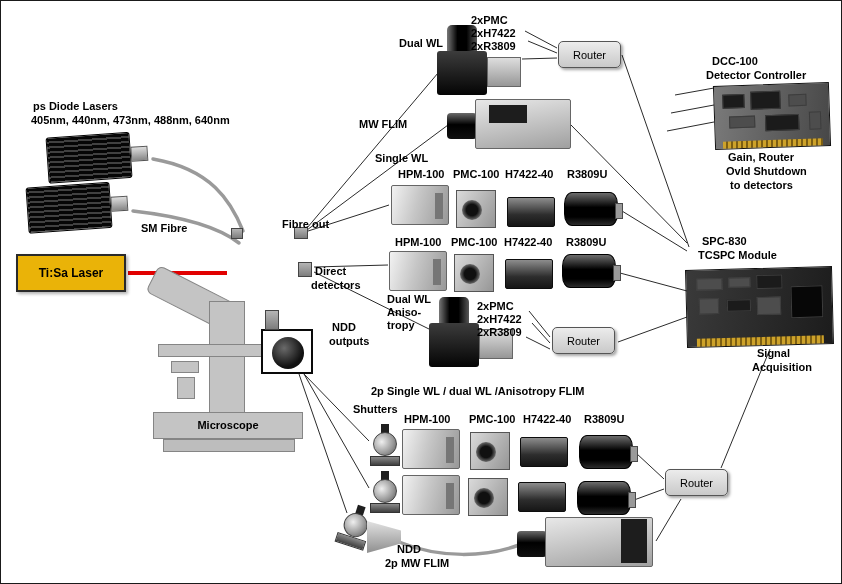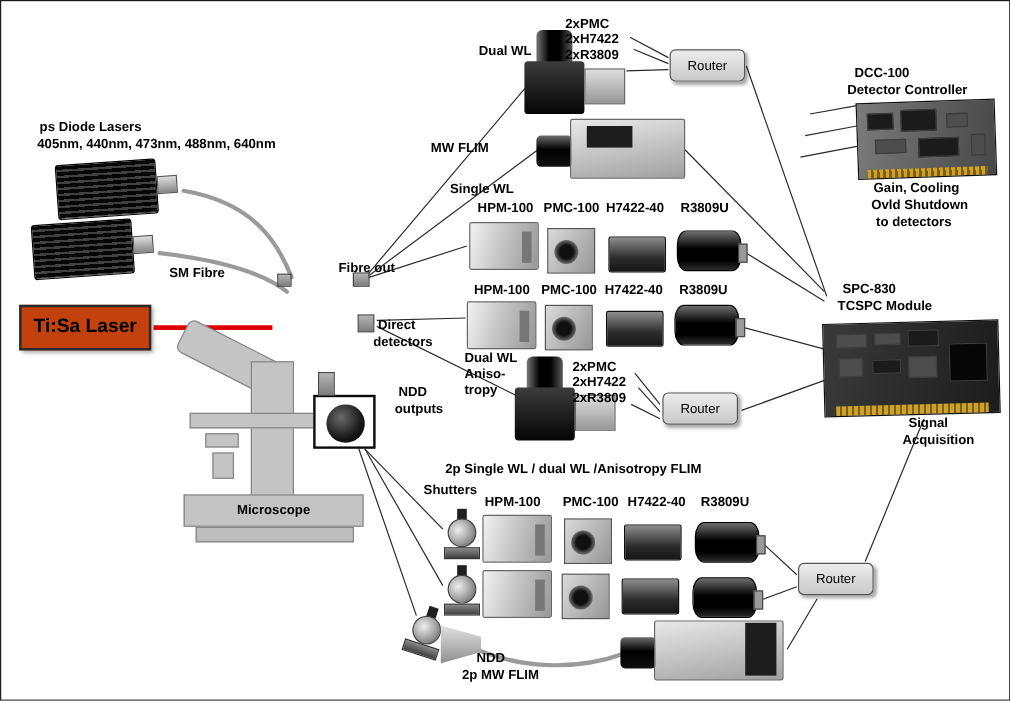--- a/index.html
+++ b/index.html
@@ -4,22 +4,22 @@
 <style>
   *{margin:0;padding:0;box-sizing:border-box}
   body{font-family:"Liberation Sans",sans-serif;background:#ffffff}
   #canvas{position:relative;width:842px;height:584px;background:#fff;border:1px solid #1a1a1a;overflow:hidden}
   svg.wires{position:absolute;left:0;top:0;z-index:1}
   .lbl{position:absolute;font-weight:bold;font-size:11px;line-height:13px;color:#000;white-space:nowrap;z-index:6}
   .stack{position:absolute;font-weight:bold;font-size:11px;line-height:13px;color:#000;z-index:6}
   .router{position:absolute;width:63px;height:27px;background:linear-gradient(#ececec,#c9c9c9);border:1px solid #555;
           border-radius:5px;box-shadow:2px 2px 3px rgba(0,0,0,.35);display:flex;align-items:center;justify-content:center;
           font-weight:normal;font-size:11px;z-index:5}
-  .tisa{position:absolute;left:15px;top:253px;width:110px;height:38px;background:#c2410c;border:2px solid #2a2a2a;
-        display:flex;align-items:center;justify-content:center;font-weight:bold;font-size:16px;
+  .tisa{position:absolute;left:15px;top:253px;width:110px;height:38px;background:#eab308;border:2px solid #2a2a2a;
+        display:flex;align-items:center;justify-content:center;font-weight:bold;font-size:12px;
         box-shadow:2px 2px 3px rgba(0,0,0,.3);z-index:4}
   .scanhead{position:absolute;left:225px;top:237px;width:76px;height:74px;background:#fff;border:2px solid #0a0a0a;
             display:flex;flex-direction:column;align-items:center;justify-content:center;font-weight:bold;font-size:12px;
             line-height:15px;z-index:4;text-align:center}
   .port{position:absolute;background:linear-gradient(#b5b5b5,#7d7d7d);border:1px solid #444;z-index:5}
   
   .scope{position:absolute;background:#c4c4c4;border:1px solid #858585;z-index:2}
   .nddbox{position:absolute;left:260px;top:328px;width:52px;height:45px;background:#fff;border:2px solid #0a0a0a;z-index:4}
   .nddbox .aperture{position:absolute;left:9px;top:6px;width:32px;height:32px;border-radius:50%;
                     background:radial-gradient(circle at 38% 35%,#6a6a6a,#111 65%)}
@@ -243,21 +243,21 @@
 
   <div class="lbl" style="left:398px;top:36px">Dual WL</div>
   <div class="stack" style="left:470px;top:13px">
     <div>2xPMC</div>
     <div>2xH7422</div>
     <div>2xR3809</div>
   </div>
 
   <div class="lbl" style="left:711px;top:54px">DCC-100</div>
   <div class="lbl" style="left:705px;top:68px">Detector Controller</div>
-  <div class="lbl" style="left:727px;top:150px">Gain, Cooling</div>
+  <div class="lbl" style="left:727px;top:150px">Gain, Router</div>
   <div class="lbl" style="left:725px;top:164px">Ovld Shutdown</div>
   <div class="lbl" style="left:729px;top:178px">to detectors</div>
 
   <div class="lbl" style="left:32px;top:99px">ps Diode Lasers</div>
   <div class="lbl" style="left:30px;top:113px">405nm, 440nm, 473nm, 488nm, 640nm</div>
   <div class="lbl" style="left:140px;top:221px">SM Fibre</div>
 
   <div class="lbl" style="left:358px;top:117px">MW FLIM</div>
   <div class="lbl" style="left:374px;top:151px">Single WL</div>
   <div class="lbl" style="left:281px;top:217px">Fibre out</div>

